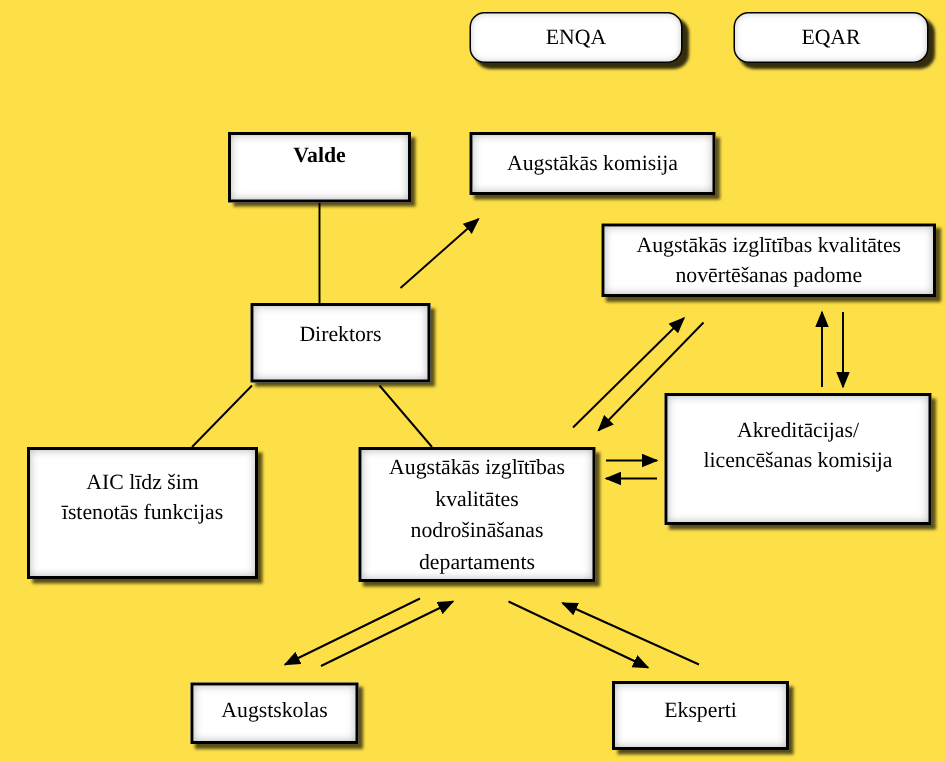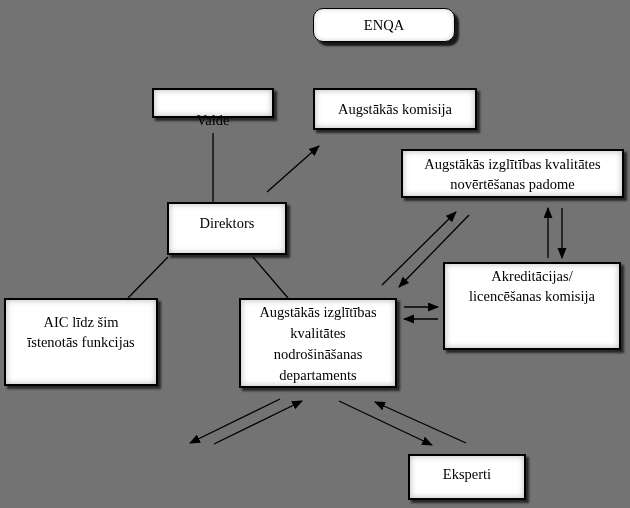--- a/index.html
+++ b/index.html
@@ -1,19 +1,19 @@
 <!DOCTYPE html>
 <html><head>
 <meta charset="utf-8">
 <style>
   html,body{margin:0;padding:0;background:#fff;}
   .canvas{
     position:relative;
     width:630px;height:508px;
-    background:#737373;
+    background:#fde047;
     font-family:"Liberation Serif","DejaVu Serif",serif;
     color:#000;
     overflow:hidden;
   }
   .connectors{
     position:absolute;left:0;top:0;width:630px;height:508px;
     pointer-events:none;
   }
   .edge{stroke:#000;stroke-width:1.3;}
   .node{
@@ -30,27 +30,27 @@
     line-height:20px;
     white-space:pre-line;
   }
   .node.rounded{
     border:1.6px solid #000;
     border-radius:10px;
     box-shadow:4px 4px 2px rgba(0,0,0,0.8), inset 0 0 4px rgba(120,120,120,0.4);
   }
   #node-enqa        {left:313px;top:8px;  width:142px;height:34px;padding-top:6px;}
   #node-eqar        {left:489px;top:8px;  width:130px;height:34px;padding-top:6px;}
-  #node-valde       {left:152px;top:88px; width:122px;height:30px;padding-top:20px;}
+  #node-valde       {left:152px;top:88px; width:122px;height:47px;padding-top:4px;font-weight:bold;}
   #node-apelacijas  {left:313px;top:88px; width:164px;height:42px;padding-top:9px;}
   #node-padome      {left:401px;top:149px;width:223px;height:49px;padding-top:3px;line-height:20px;}
   #node-direktors   {left:152px;top:202px;width:120px;height:53px;padding-top:9px;margin-left:15px;}
-  #node-aic         {left:4px;  top:298px;width:154px;height:88px;padding-top:12px;}
+  #node-aic         {left:18px;  top:298px;width:154px;height:88px;padding-top:12px;}
   #node-departaments{left:239px;top:298px;width:158px;height:90px;padding-top:2px;line-height:21px;}
-  #node-komisija    {left:443px;top:262px;width:178px;height:88px;padding-top:2px;}
+  #node-komisija    {left:443px;top:262px;width:178px;height:88px;padding-top:13px;}
   #node-augstskolas {left:127px;top:455px;width:112px;height:41px;padding-top:7px;}
   #node-eksperti    {left:408px;top:454px;width:118px;height:46px;padding-top:8px;}
 </style>
 </head>
 <body>
 
 <div class="canvas">
 
   <svg class="connectors" viewBox="0 0 630 508" xmlns="http://www.w3.org/2000/svg">
     <defs>
@@ -71,20 +71,23 @@
       <line x1="280" y1="399" x2="190" y2="443" class="edge" marker-end="url(#arrowhead)"></line>
       <line x1="214" y1="444" x2="302" y2="401" class="edge" marker-end="url(#arrowhead)"></line>
       <line x1="339" y1="401" x2="432" y2="445" class="edge" marker-end="url(#arrowhead)"></line>
       <line x1="466" y1="443" x2="375" y2="402" class="edge" marker-end="url(#arrowhead)"></line>
     </svg>
 
   <div class="node rounded" id="node-enqa">
     <span>ENQA</span>
   </div>
 
+  <div class="node rounded" id="node-eqar">
+    <span>EQAR</span>
+  </div>
 
   <div class="node" id="node-valde">
     <span>Valde</span>
   </div>
 
   <div class="node" id="node-apelacijas">
     <span>Augstākās komisija</span>
   </div>
 
   <div class="node" id="node-padome">
@@ -106,18 +109,21 @@
 kvalitātes
 nodrošināšanas
 departaments</span>
   </div>
 
   <div class="node" id="node-komisija">
     <span>Akreditācijas/
 licencēšanas komisija</span>
   </div>
 
+  <div class="node" id="node-augstskolas">
+    <span>Augstskolas</span>
+  </div>
 
   <div class="node" id="node-eksperti">
     <span>Eksperti</span>
   </div>
 
 </div>
 
 </body></html>

